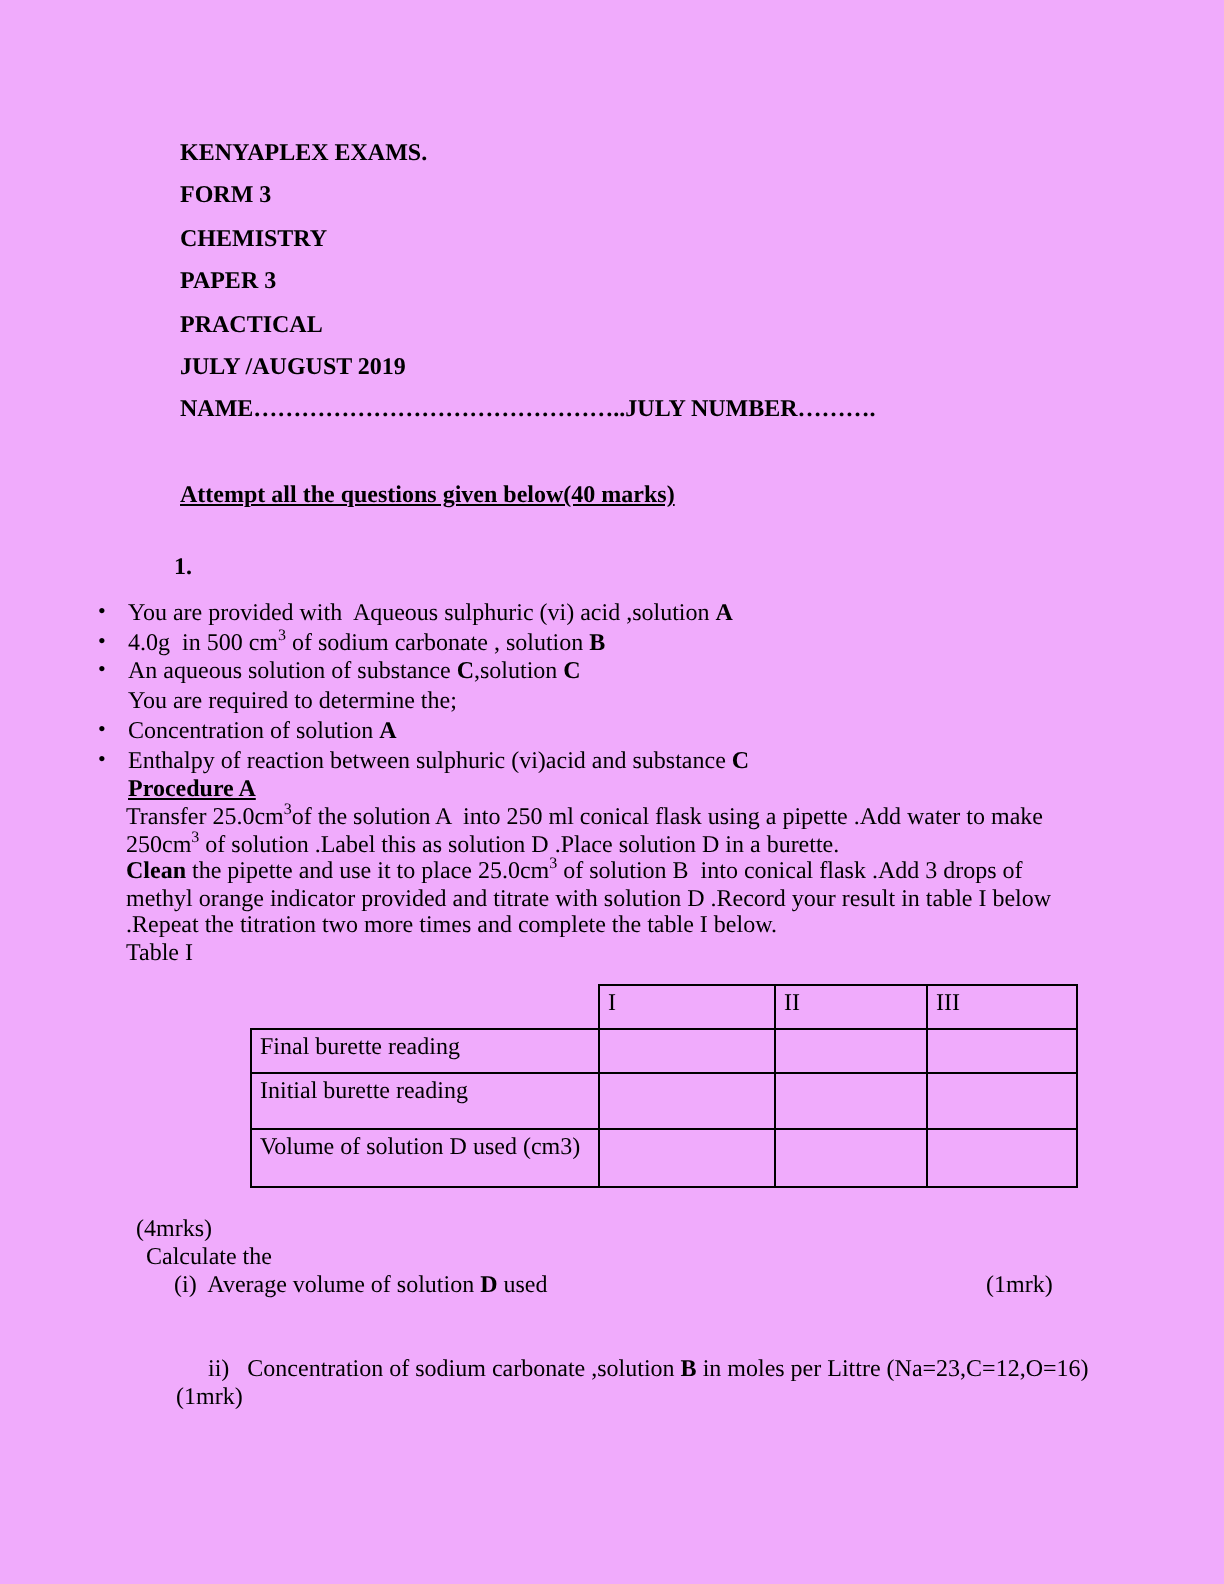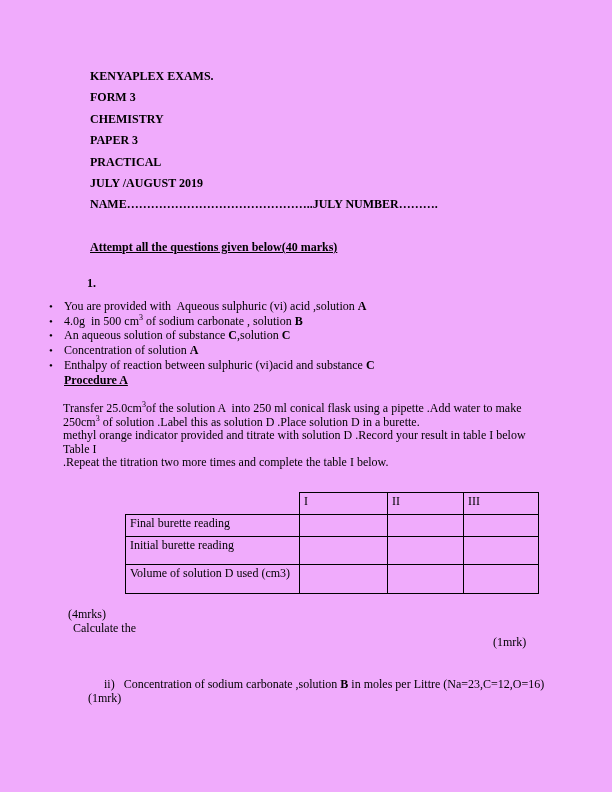--- a/index.html
+++ b/index.html
@@ -69,31 +69,33 @@
     </div>
 
   <div class="abs attempt-heading">Attempt all the questions given below(40 marks)</div>
 
   <div class="abs q-number">1.</div>
 
   <div class="abs bullet-list">
       <div class="bullet-item"><span class="bullet-dot">•</span><span>You are provided with  Aqueous sulphuric (vi) acid ,solution </span><span class="b">A</span></div>
       <div class="bullet-item"><span class="bullet-dot">•</span><span>4.0g  in 500 cm</span><sup>3</sup><span> of sodium carbonate , solution </span><span class="b">B</span></div>
       <div class="bullet-item"><span class="bullet-dot">•</span><span>An aqueous solution of substance </span><span class="b">C</span><span>,solution </span><span class="b">C</span></div>
+      <div class="bullet-item"><span>You are required to determine the;</span></div>
       <div class="bullet-item"><span class="bullet-dot">•</span><span>Concentration of solution </span><span class="b">A</span></div>
       <div class="bullet-item"><span class="bullet-dot">•</span><span>Enthalpy of reaction between sulphuric (vi)acid and substance </span><span class="b">C</span></div>
       <div class="bullet-item"><span class="b u">Procedure A</span></div>
     </div>
 
   <div class="abs procedure">
       <div class="para-line"><span>Transfer 25.0cm</span><sup>3</sup><span>of the solution A  into 250 ml conical flask using a pipette .Add water to make</span></div>
       <div class="para-line"><span>250cm</span><sup>3</sup><span> of solution .Label this as solution D .Place solution D in a burette.</span></div>
+      <div class="para-line"><span class="b">Clean</span><span> the pipette and use it to place 25.0cm</span><sup>3</sup><span> of solution B  into conical flask .Add 3 drops of</span></div>
       <div class="para-line"><span>methyl orange indicator provided and titrate with solution D .Record your result in table I below</span></div>
+      <div class="para-line"><span>.Repeat the titration two more times and complete the table I below.</span></div>
       <div class="para-line"><span>Table I</span></div>
-      <div class="para-line"><span>.Repeat the titration two more times and complete the table I below.</span></div>
     </div>
 
   <div class="abs titration-table-wrap">
     <table>
       <colgroup>
           <col class="c0">
           <col class="c1">
           <col class="c2">
           <col class="c3">
         </colgroup>
@@ -123,17 +125,18 @@
             <td></td>
             <td></td>
             <td></td>
           </tr>
         </tbody>
     </table>
   </div>
 
   <div class="abs marks-4">(4mrks)</div>
   <div class="abs calc-label">Calculate the</div>
+  <div class="abs line-i"><span>(i)  Average volume of solution </span><span class="b">D</span><span> used</span></div>
   <div class="abs mark-i">(1mrk)</div>
   <div class="abs line-ii"><span>ii)   Concentration of sodium carbonate ,solution </span><span class="b">B</span><span> in moles per Littre (Na=23,C=12,O=16)</span></div>
   <div class="abs mark-ii">(1mrk)</div>
 
 </div>
 
 </body></html>

